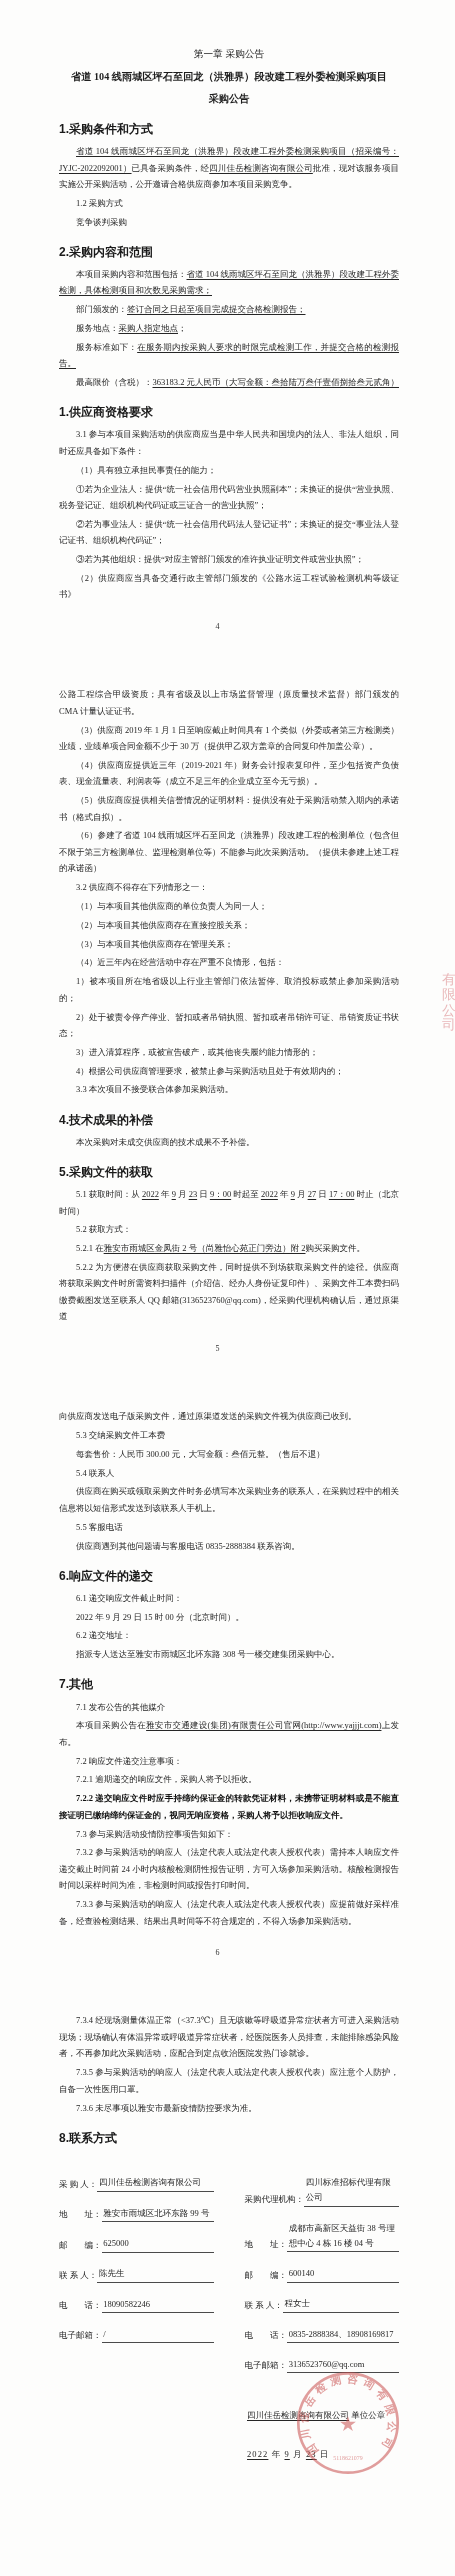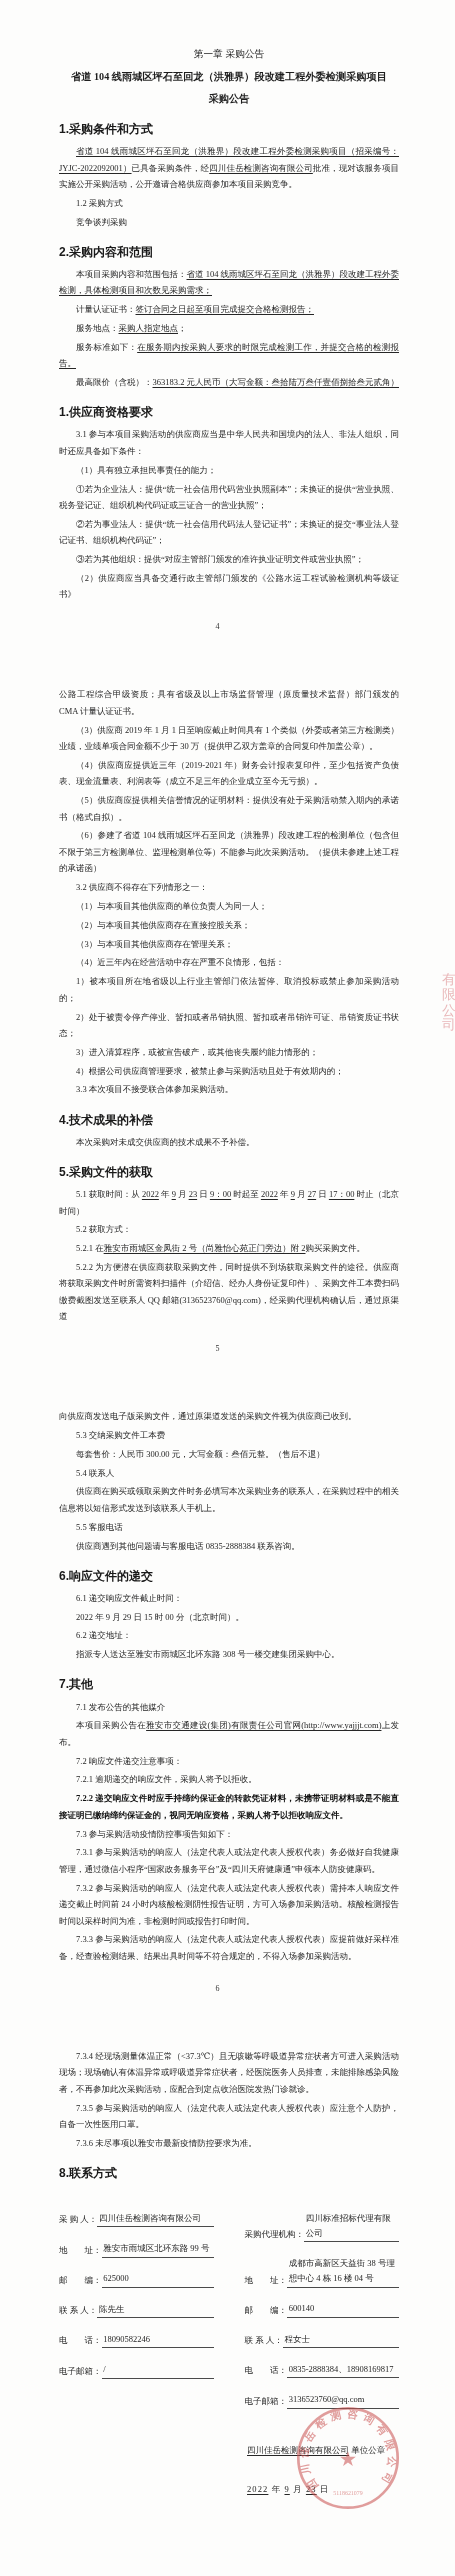--- a/index.html
+++ b/index.html
@@ -45,21 +45,21 @@
   <div class="doc-subtitle">采购公告</div>
 
   <div>
       <section>
         <div class="h2"><span>1.采购条件和方式</span></div>
         <div class="para ind"><span class="u">省道 104 线雨城区坪石至回龙（洪雅界）段改建工程外委检测采购项目（招采编号：JYJC-2022092001）</span><span>已具备采购条件，经</span><span class="u">四川佳岳检测咨询有限公司</span><span>批准，现对该服务项目实施公开采购活动，公开邀请合格供应商参加本项目采购竞争。</span></div>
         <div class="para ind"><span>1.2 采购方式</span></div>
         <div class="para ind"><span>竞争谈判采购</span></div>
         <div class="h2"><span>2.采购内容和范围</span></div>
         <div class="para ind"><span>本项目采购内容和范围包括：</span><span class="u">省道 104 线雨城区坪石至回龙（洪雅界）段改建工程外委检测，具体检测项目和次数见采购需求；</span></div>
-        <div class="para ind"><span>计量认证证书：</span><span class="u">签订合同之日起至项目完成提交合格检测报告；</span></div>
+        <div class="para ind"><span>部门颁发的：</span><span class="u">签订合同之日起至项目完成提交合格检测报告；</span></div>
         <div class="para ind"><span>服务地点：</span><span class="u">采购人指定地点</span><span>；</span></div>
         <div class="para ind"><span>服务标准如下：</span><span class="u">在服务期内按采购人要求的时限完成检测工作，并提交合格的检测报告。</span></div>
         <div class="para ind"><span>最高限价（含税）：</span><span class="u">363183.2 元人民币（大写金额：叁拾陆万叁仟壹佰捌拾叁元贰角）</span></div>
         <div class="h2"><span>1.供应商资格要求</span></div>
         <div class="para ind"><span>3.1 参与本项目采购活动的供应商应当是中华人民共和国境内的法人、非法人组织，同时还应具备如下条件：</span></div>
         <div class="para ind"><span>（1）具有独立承担民事责任的能力；</span></div>
         <div class="para ind"><span>①若为企业法人：提供“统一社会信用代码营业执照副本”；未换证的提供“营业执照、税务登记证、组织机构代码证或三证合一的营业执照”；</span></div>
         <div class="para ind"><span>②若为事业法人：提供“统一社会信用代码法人登记证书”；未换证的提交“事业法人登记证书、组织机构代码证”；</span></div>
         <div class="para ind"><span>③若为其他组织：提供“对应主管部门颁发的准许执业证明文件或营业执照”；</span></div>
         <div class="para ind"><span>（2）供应商应当具备交通行政主管部门颁发的《公路水运工程试验检测机构等级证书》</span></div>
@@ -103,21 +103,20 @@
         <div class="para ind"><span>2022 年 9 月 29 日 15 时 00 分（北京时间）。</span></div>
         <div class="para ind"><span>6.2 递交地址：</span></div>
         <div class="para ind"><span>指派专人送达至雅安市雨城区北环东路 308 号一楼交建集团采购中心。</span></div>
         <div class="h2"><span>7.其他</span></div>
         <div class="para ind"><span>7.1 发布公告的其他媒介</span></div>
         <div class="para ind"><span>本项目采购公告在</span><span class="u">雅安市交通建设(集团)有限责任公司官网(http://www.yajjjt.com)</span><span>上发布。</span></div>
         <div class="para ind"><span>7.2 响应文件递交注意事项：</span></div>
         <div class="para ind"><span>7.2.1 逾期递交的响应文件，采购人将予以拒收。</span></div>
         <div class="para ind bold"><span>7.2.2 递交响应文件时应手持缔约保证金的转款凭证材料，未携带证明材料或是不能直接证明已缴纳缔约保证金的，视同无响应资格，采购人将予以拒收响应文件。</span></div>
         <div class="para ind"><span>7.3 参与采购活动疫情防控事项告知如下：</span></div>
-        <div class="para ind"><span>7.3.1 参与采购活动的响应人（法定代表人或法定代表人授权代表）务必做好自我健康管理，通过微信小程序“国家政务服务平台”及“四川天府健康通”申领本人防疫健康码。</span></div>
         <div class="para ind"><span>7.3.2 参与采购活动的响应人（法定代表人或法定代表人授权代表）需持本人响应文件递交截止时间前 24 小时内核酸检测阴性报告证明，方可入场参加采购活动。核酸检测报告时间以采样时间为准，非检测时间或报告打印时间。</span></div>
         <div class="para ind"><span>7.3.3 参与采购活动的响应人（法定代表人或法定代表人授权代表）应提前做好采样准备，经查验检测结果、结果出具时间等不符合规定的，不得入场参加采购活动。</span></div>
         <div class="page-num">6</div>
       </section>
       <section>
         <div class="para ind"><span>7.3.4 经现场测量体温正常（&lt;37.3℃）且无咳嗽等呼吸道异常症状者方可进入采购活动现场；现场确认有体温异常或呼吸道异常症状者，经医院医务人员排查，未能排除感染风险者，不再参加此次采购活动，应配合到定点收治医院发热门诊就诊。</span></div>
         <div class="para ind"><span>7.3.5 参与采购活动的响应人（法定代表人或法定代表人授权代表）应注意个人防护，自备一次性医用口罩。</span></div>
         <div class="para ind"><span>7.3.6 未尽事项以雅安市最新疫情防控要求为准。</span></div>
         <div class="h2"><span>8.联系方式</span></div>
       </section>

